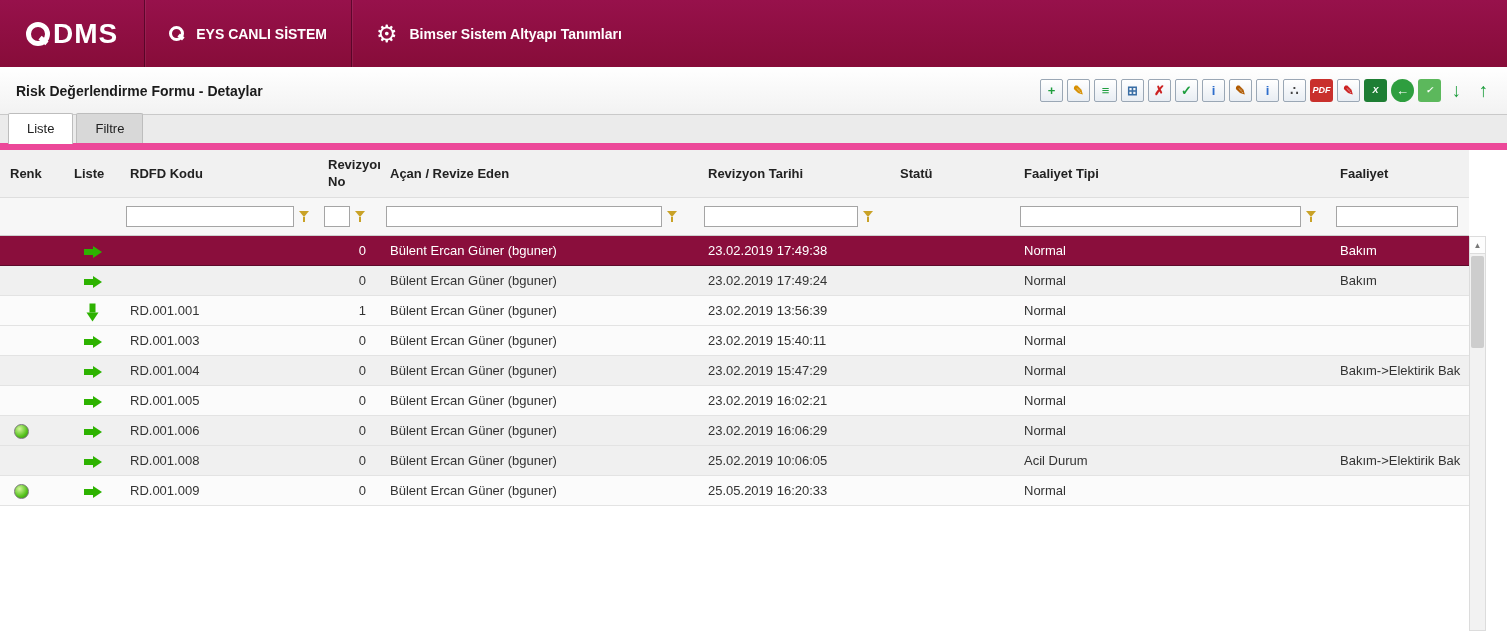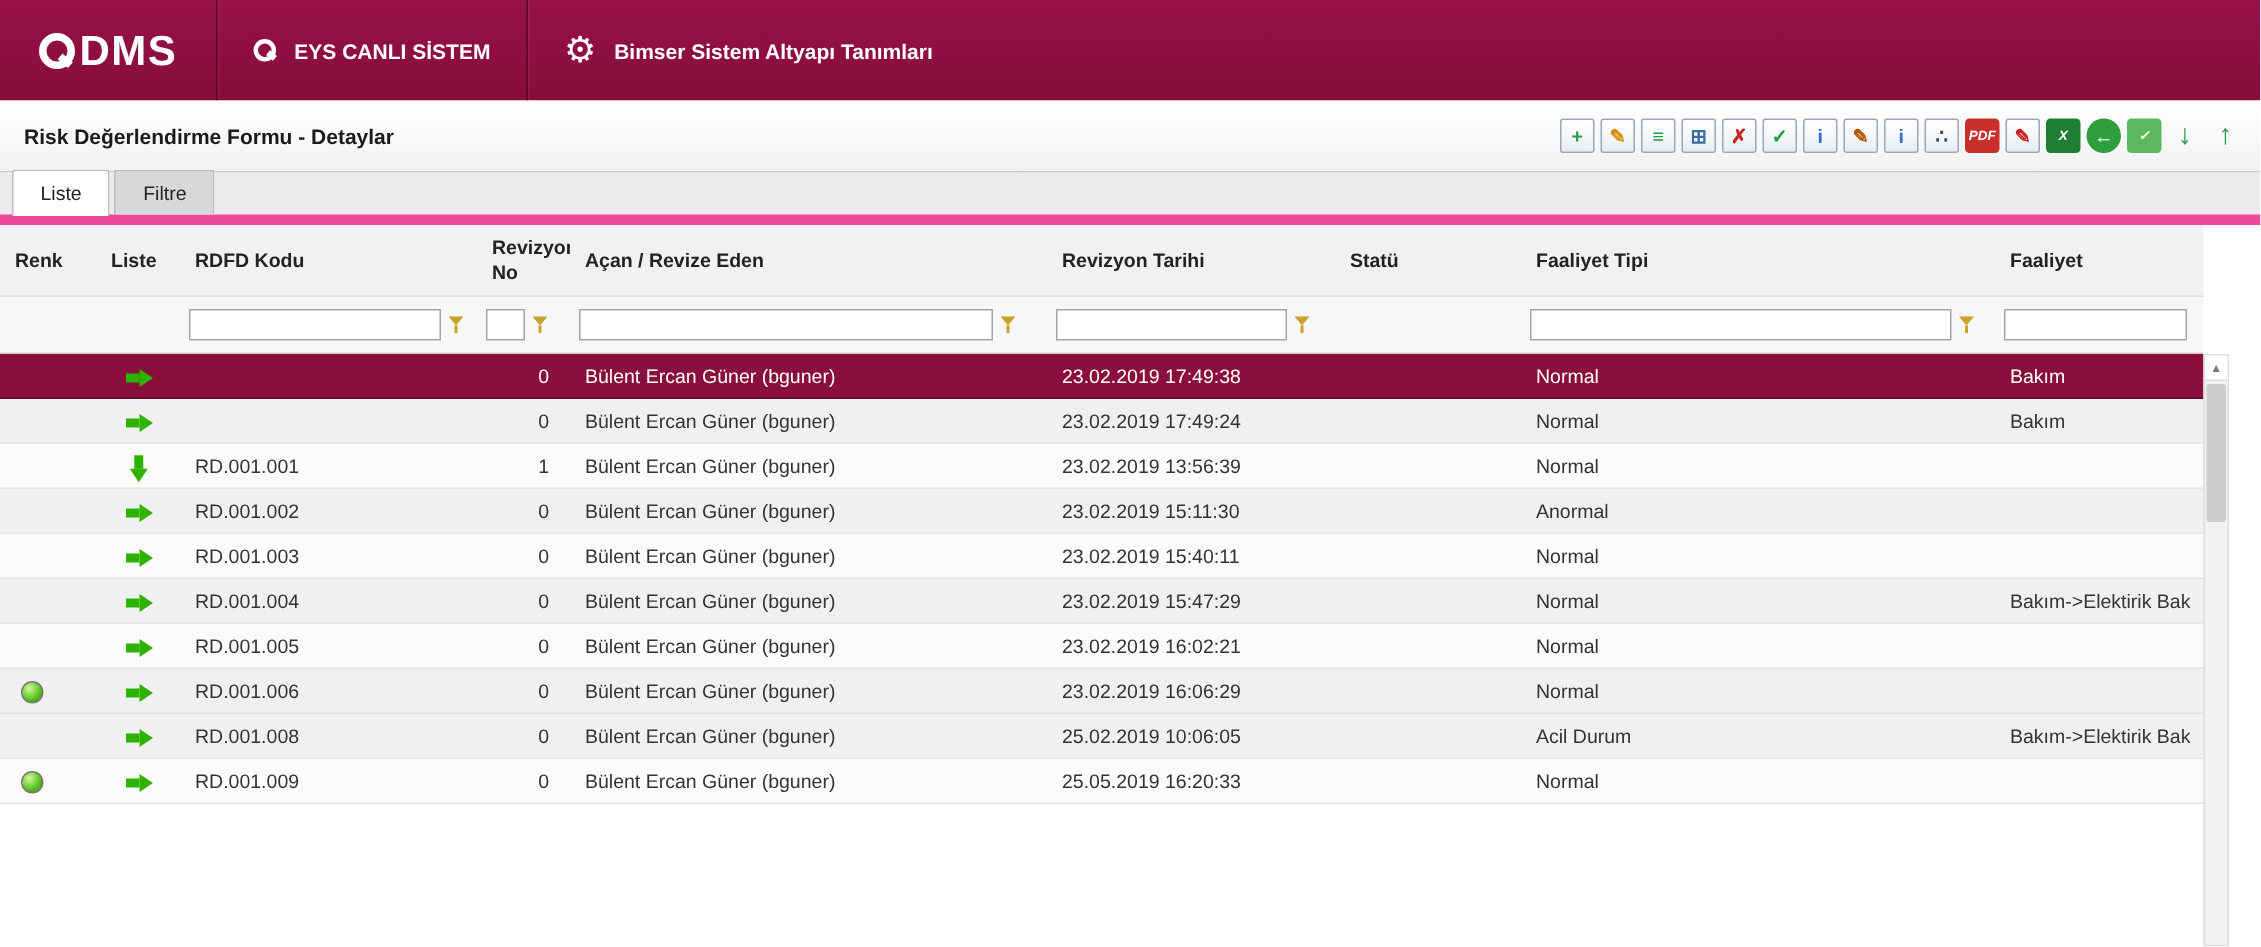--- a/index.html
+++ b/index.html
@@ -243,31 +243,20 @@
             <td class="c-renk"></td>
             <td class="c-trend"><span class="ar down"><span class="bar"></span><span class="tri"></span></span></td>
             <td class="c-kod">RD.001.001</td>
             <td class="c-rev">1</td>
             <td class="c-acan">Bülent Ercan Güner (bguner)</td>
             <td class="c-tarih">23.02.2019 13:56:39</td>
             <td class="c-statu"></td>
             <td class="c-tip">Normal</td>
             <td class="c-faaliyet"></td>
           </tr>
-          <tr class="alt">
-            <td class="c-renk"></td>
-            <td class="c-trend"><span class="ar"><span class="bar"></span><span class="tri"></span></span></td>
-            <td class="c-kod">RD.001.002</td>
-            <td class="c-rev">0</td>
-            <td class="c-acan">Bülent Ercan Güner (bguner)</td>
-            <td class="c-tarih">23.02.2019 15:11:30</td>
-            <td class="c-statu"></td>
-            <td class="c-tip">Anormal</td>
-            <td class="c-faaliyet"></td>
-          </tr>
           <tr class="">
             <td class="c-renk"></td>
             <td class="c-trend"><span class="ar"><span class="bar"></span><span class="tri"></span></span></td>
             <td class="c-kod">RD.001.003</td>
             <td class="c-rev">0</td>
             <td class="c-acan">Bülent Ercan Güner (bguner)</td>
             <td class="c-tarih">23.02.2019 15:40:11</td>
             <td class="c-statu"></td>
             <td class="c-tip">Normal</td>
             <td class="c-faaliyet"></td>

